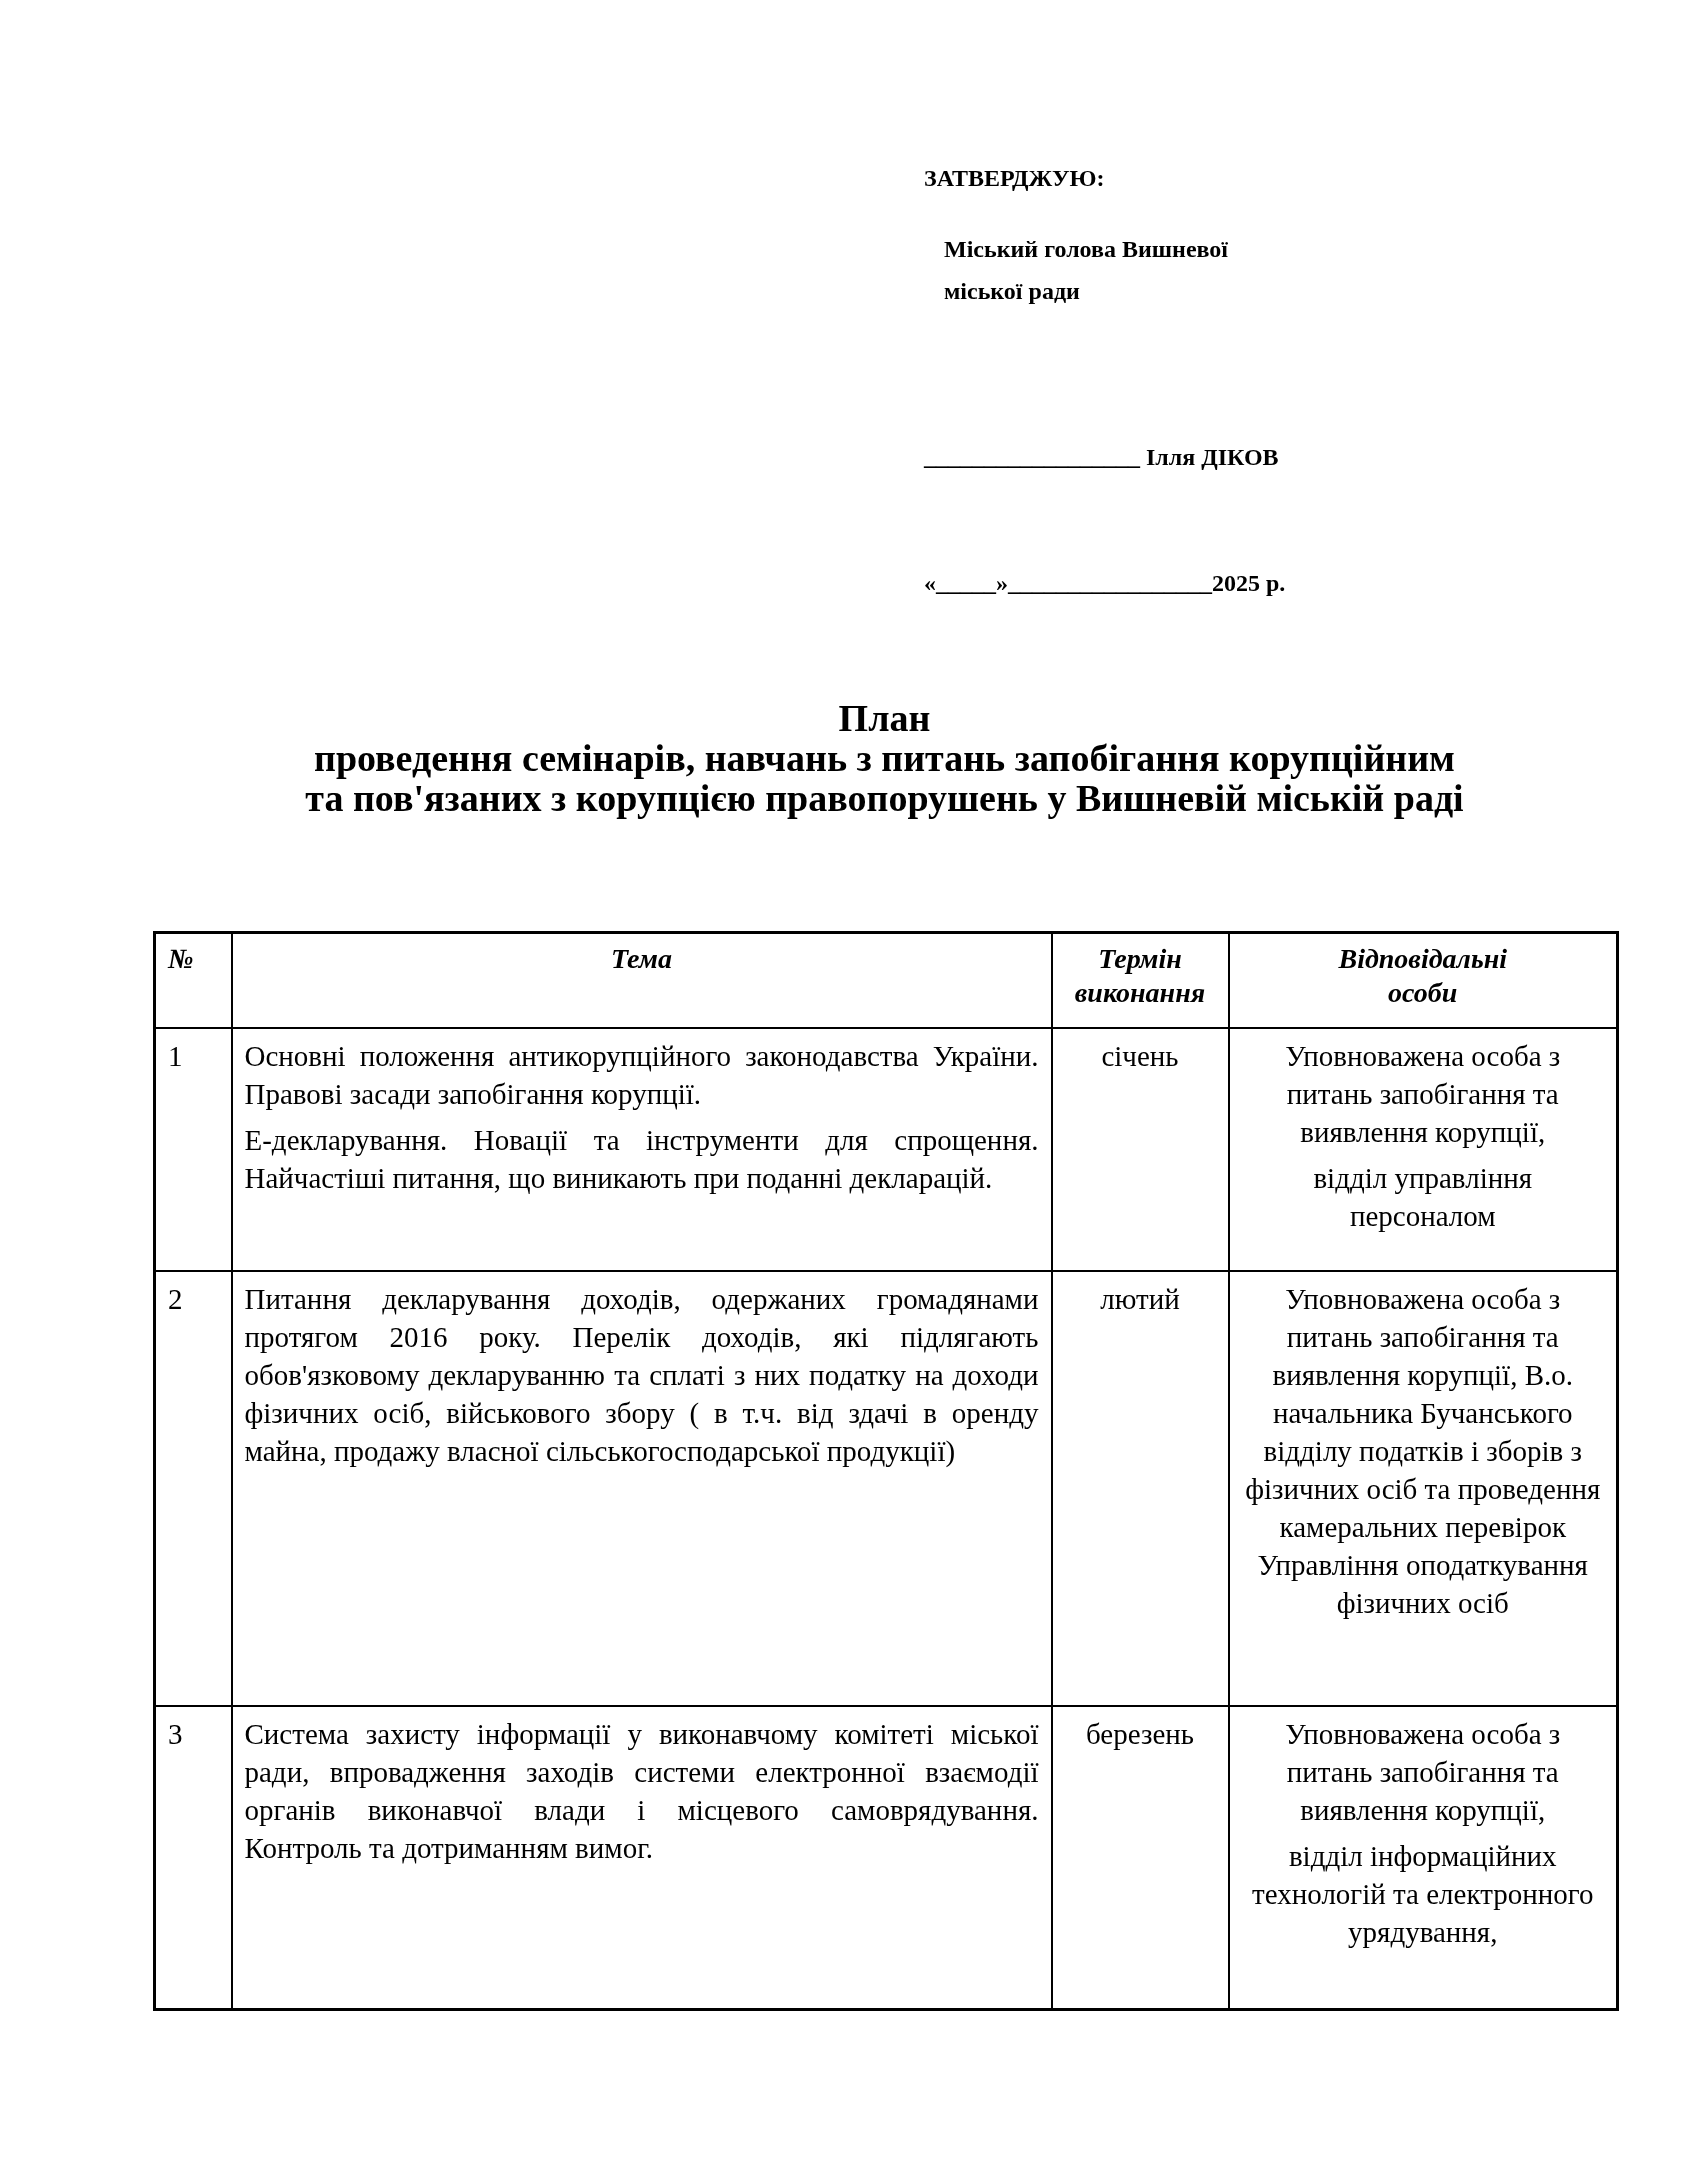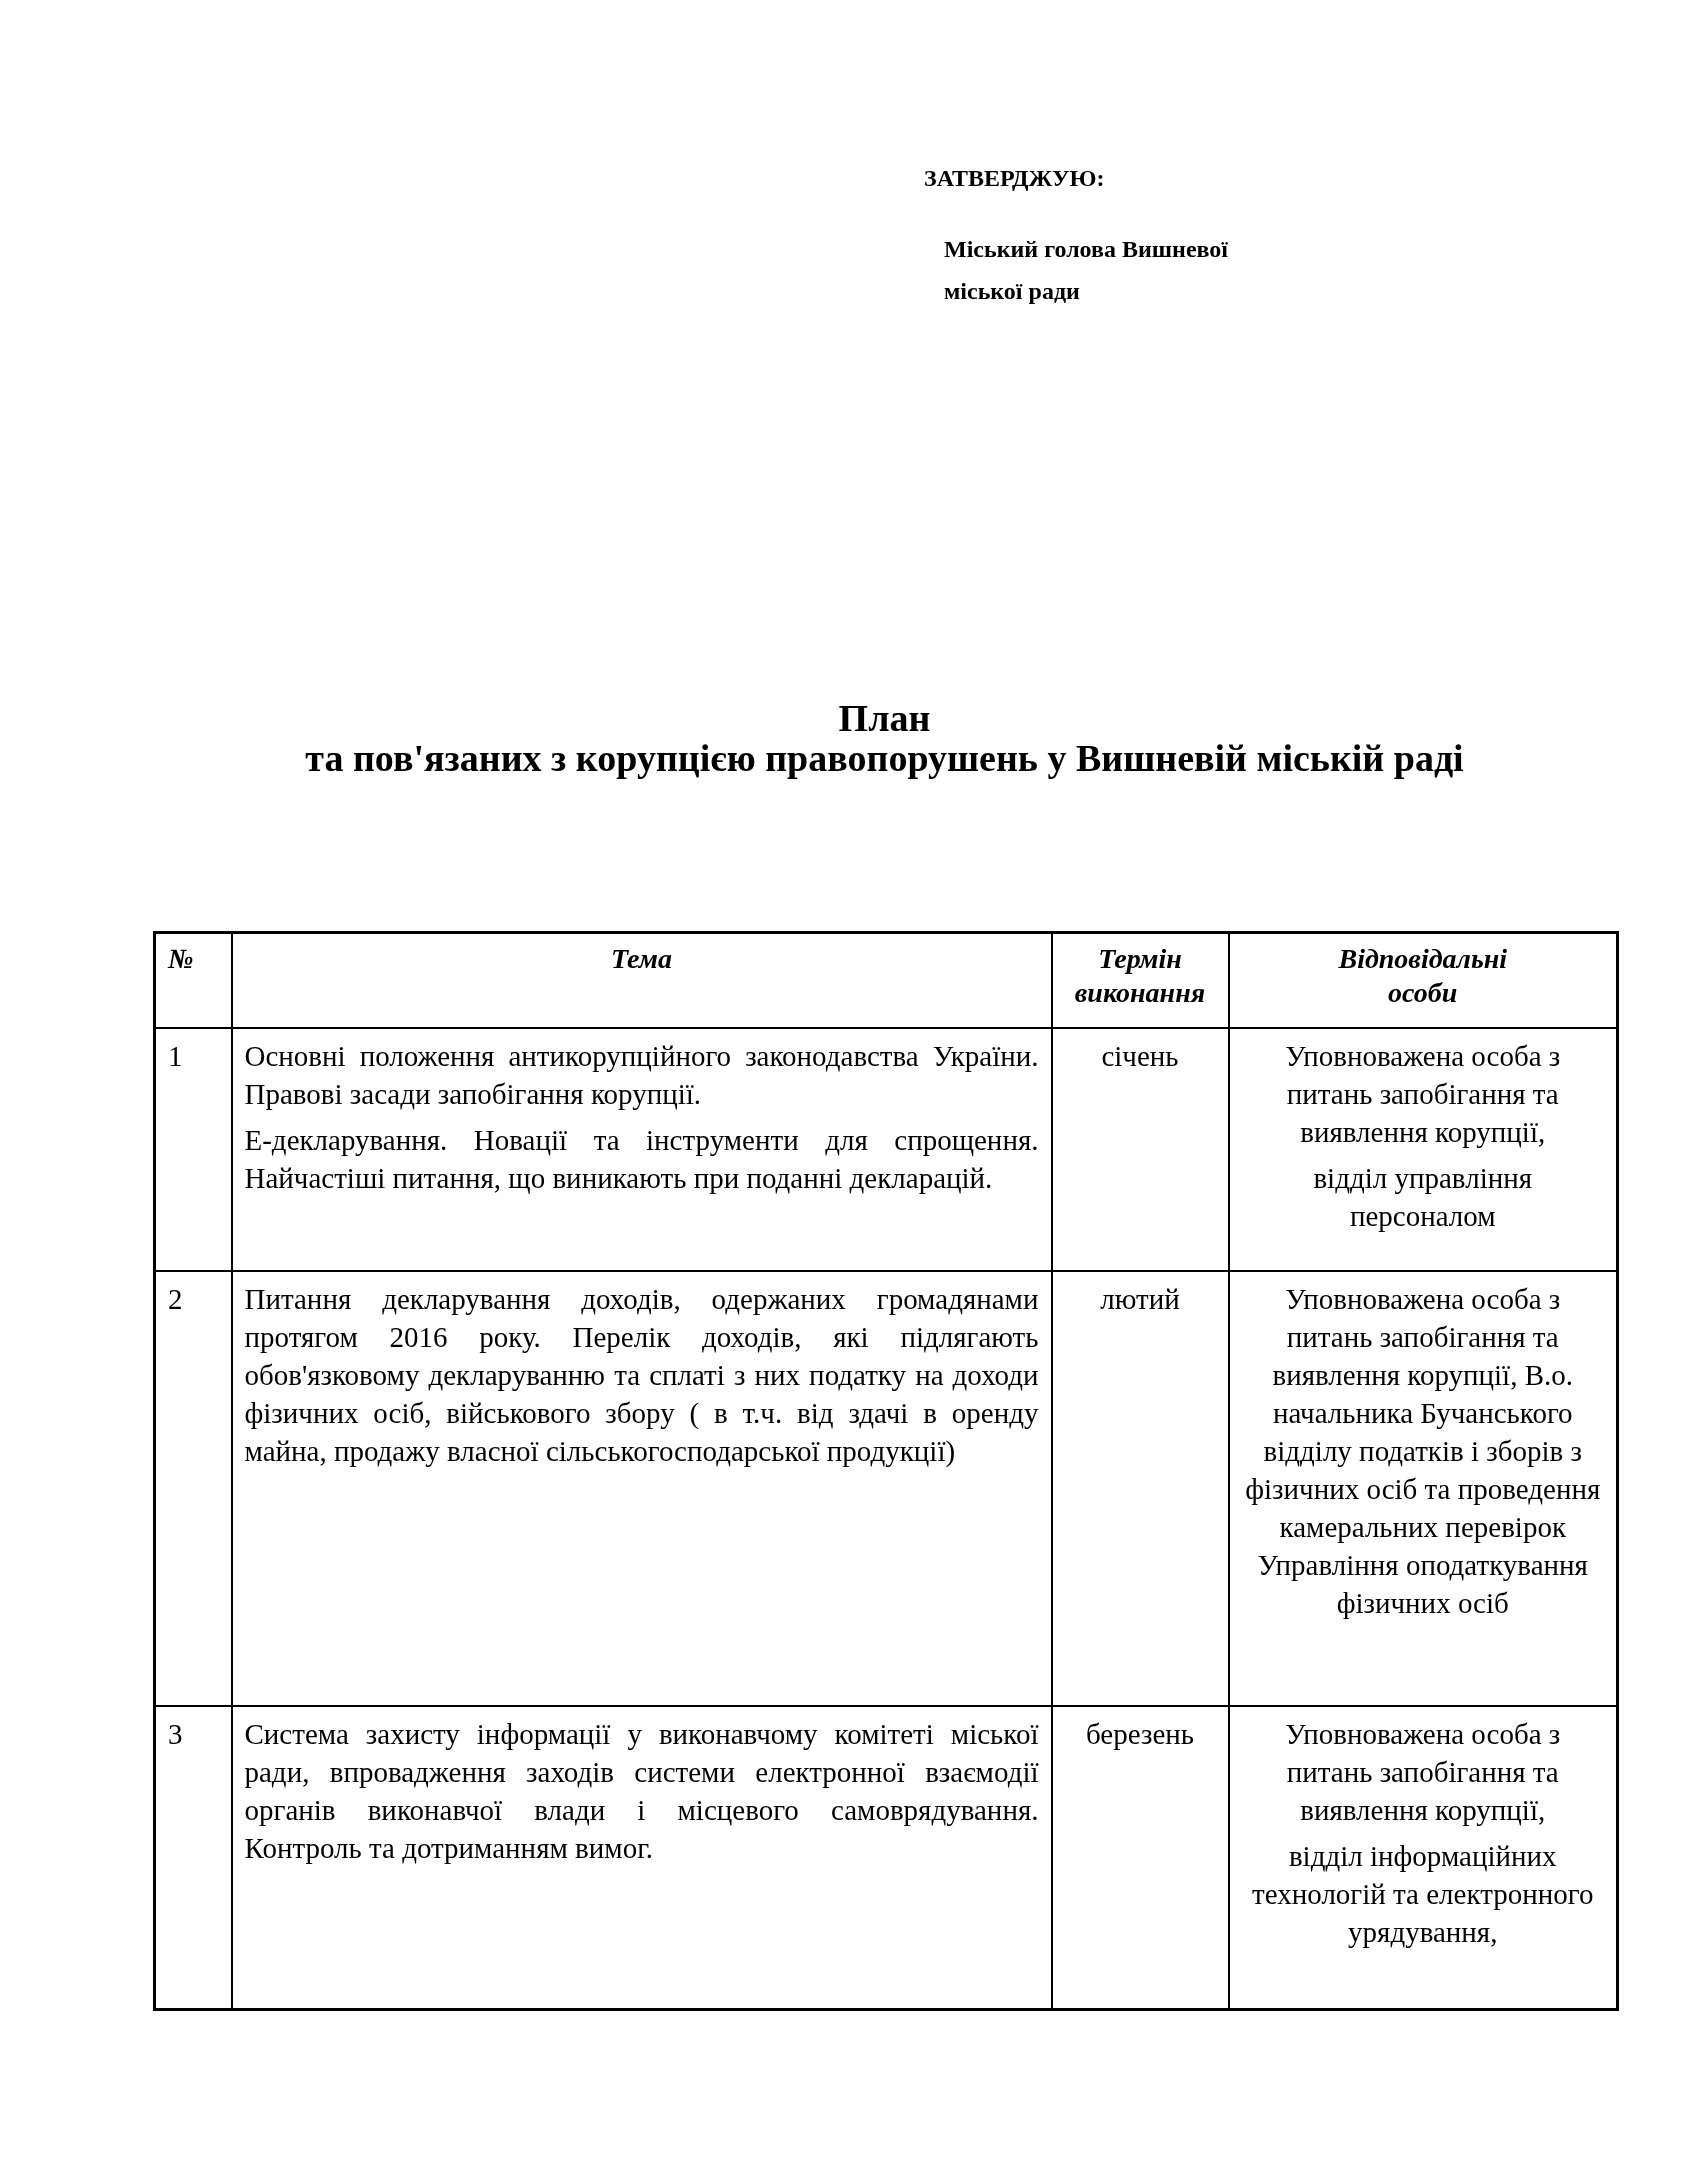--- a/index.html
+++ b/index.html
@@ -31,24 +31,29 @@
 </style>
 </head>
 <body>
 
 <div class="approve">
   <div class="ap-title">ЗАТВЕРДЖУЮ:</div>
   <div class="ap-pos">
     <div>Міський голова Вишневої</div>
     <div>міської ради</div>
   </div>
+  <div class="ap-sign">
+    <div>__________________ Ілля ДІКОВ</div>
+    <div>«_____»_________________2025 р.</div>
+  </div>
 </div>
 
 <div class="title-block">
   <div>План</div>
+  <div>проведення семінарів, навчань з питань запобігання корупційним</div>
   <div>та пов'язаних з корупцією правопорушень у Вишневій міській раді</div>
 </div>
 
 <table class="plan">
   <colgroup>
     <col class="c-num">
       <col class="c-topic">
       <col class="c-term">
       <col class="c-resp">
   </colgroup>

